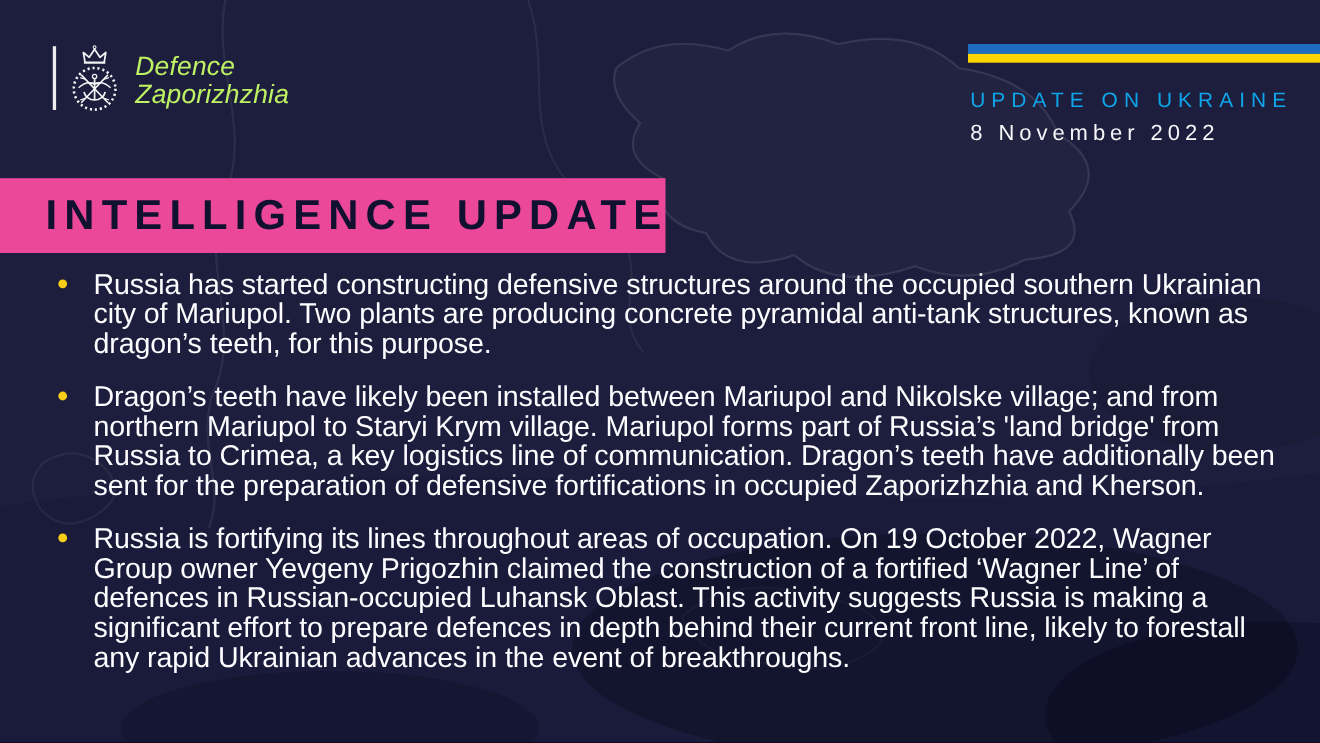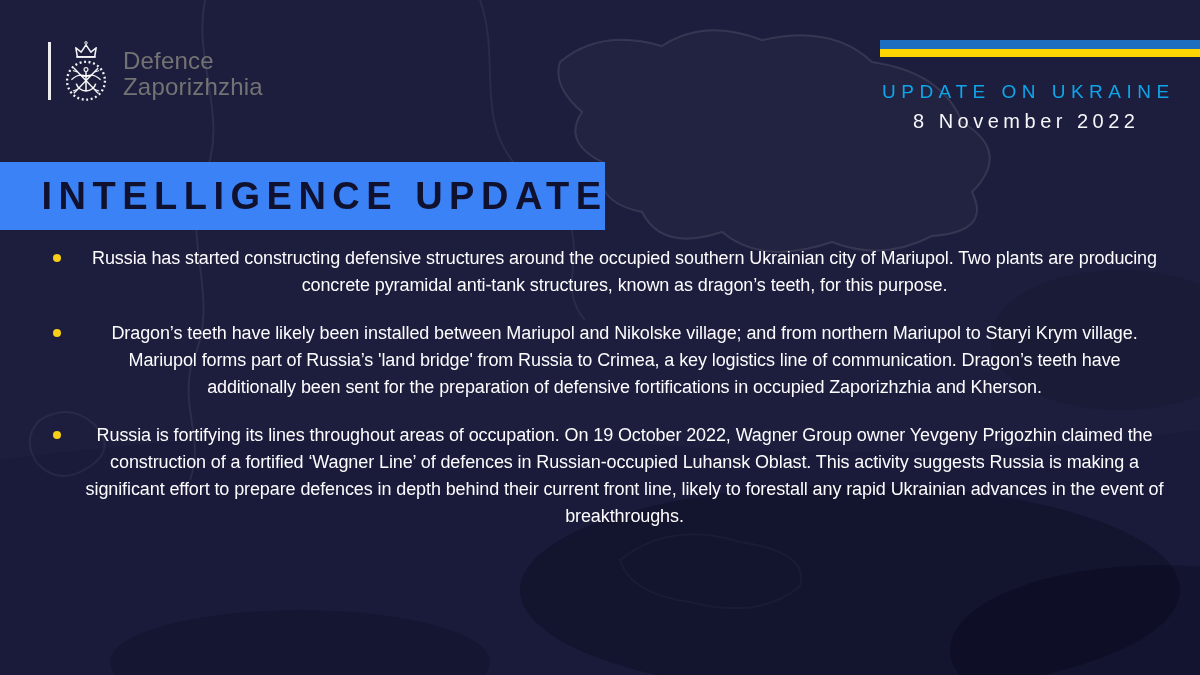--- a/index.html
+++ b/index.html
@@ -12,43 +12,43 @@
     font-family: "Liberation Sans", sans-serif;
     color: #ffffff;
   }
   
   .map-bg { position: absolute; inset: 0; width: 1200px; height: 675px; }
 
   
   .logo { position: absolute; left: 48px; top: 39px; display: flex; align-items: flex-start; }
   .logo-bar { width: 3px; height: 58px; background: rgba(255,255,255,0.92); margin-top: 3px; }
   .crest { width: 52px; height: 66px; margin-left: 9px; }
-  .logo-text { margin-left: 11px; font-size: 24px; line-height: 26px; font-weight: 400; letter-spacing: 0.2px; color: #737373; margin-top: 9px; }
+  .logo-text { margin-left: 11px; font-size: 24px; line-height: 26px; font-weight: 400; letter-spacing: 0.2px; color: #bef264; margin-top: 9px; font-style: italic; }
 
   
   .flag-stripe { position: absolute; left: 880px; top: 40px; width: 320px; height: 17px; }
   .flag-blue { height: 8.5px; background: #1d6ec0; }
   .flag-yellow { height: 8.5px; background: #ffd500; }
 
   
   .update-block { position: absolute; left: 882px; top: 81px; }
   .update-label { font-size: 19px; letter-spacing: 5.5px; color: #0ea5e9; white-space: nowrap; }
-  .update-date { font-size: 20px; letter-spacing: 4.5px; color: #f6f6f9; margin-top: 7px; white-space: nowrap; margin-left: 31px; }
+  .update-date { font-size: 20px; letter-spacing: 4.5px; color: #f6f6f9; margin-top: 7px; white-space: nowrap; }
 
   
   .banner {
     position: absolute; left: 0; top: 162px; width: 605px; height: 68px;
-    background: #3b82f6; display: flex; align-items: center; justify-content: center;
+    background: #ec4899; display: flex; align-items: center; justify-content: center;
     padding-left: 44px; box-sizing: border-box;
   }
   .banner-title { font-size: 38px; font-weight: 700; letter-spacing: 6.5px; color: #10112e; white-space: nowrap; }
 
   
   .bullets { position: absolute; left: 52px; top: 245px; width: 1112px; margin: 0; padding: 0; list-style: none; }
-  .bullets li { position: relative; padding-left: 33px; margin-bottom: 21px; font-size: 18px; line-height: 27px; color: #fdfdff; letter-spacing: -0.1px; text-align: center; }
+  .bullets li { position: relative; padding-left: 33px; margin-bottom: 21px; font-size: 26px; line-height: 27px; color: #fdfdff; letter-spacing: -0.1px; }
   .bullet-dot { position: absolute; left: 1px; top: 9px; width: 8px; height: 8px; border-radius: 50%; background: #f8ce17; }
 </style>
 </head>
 <body>
 
 <div class="canvas">
 
   <svg class="map-bg" viewBox="0 0 1200 675" xmlns="http://www.w3.org/2000/svg" aria-hidden="true">
     <rect x="0" y="0" width="1200" height="675" fill="#1a1b3a"></rect>
     <path d="M0,0 H1200 V430 Q900,470 600,440 Q300,420 0,460 Z" fill="rgba(255,255,255,0.015)"></path>

